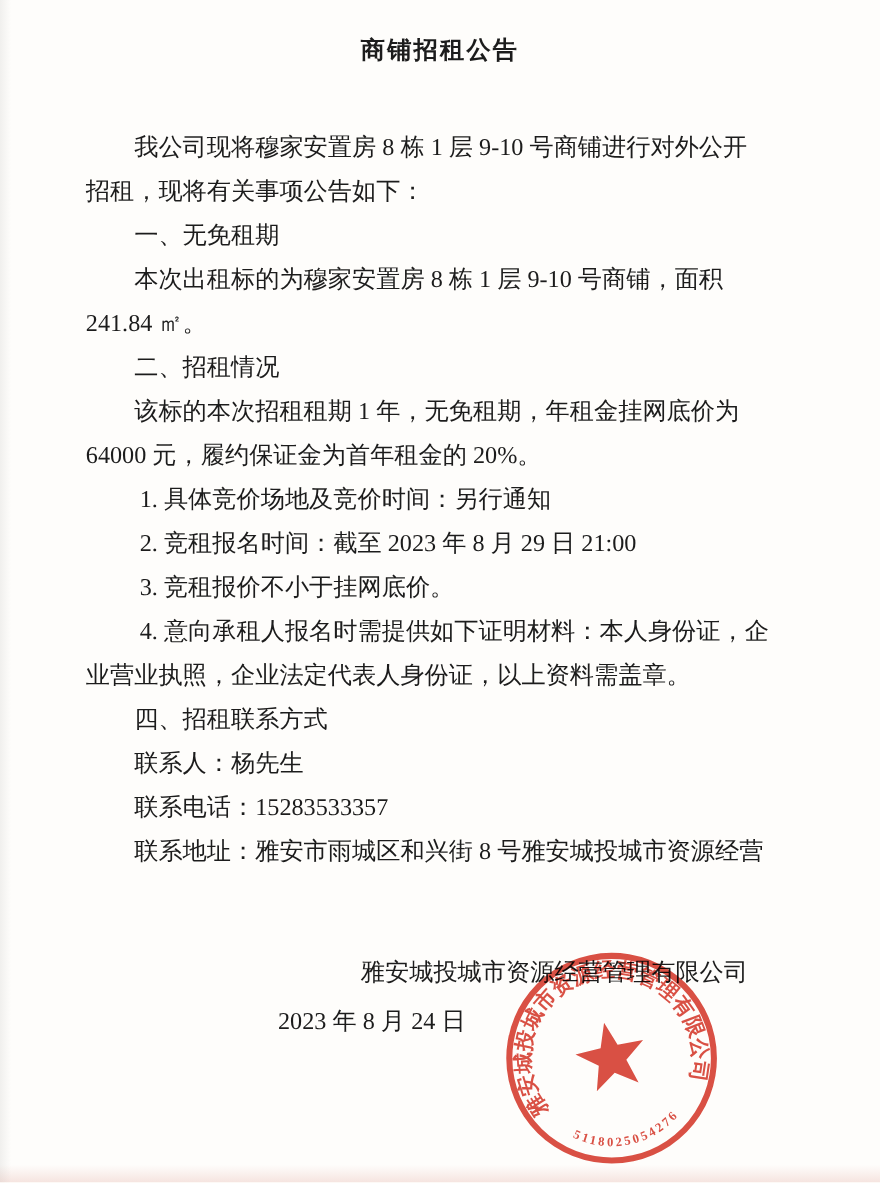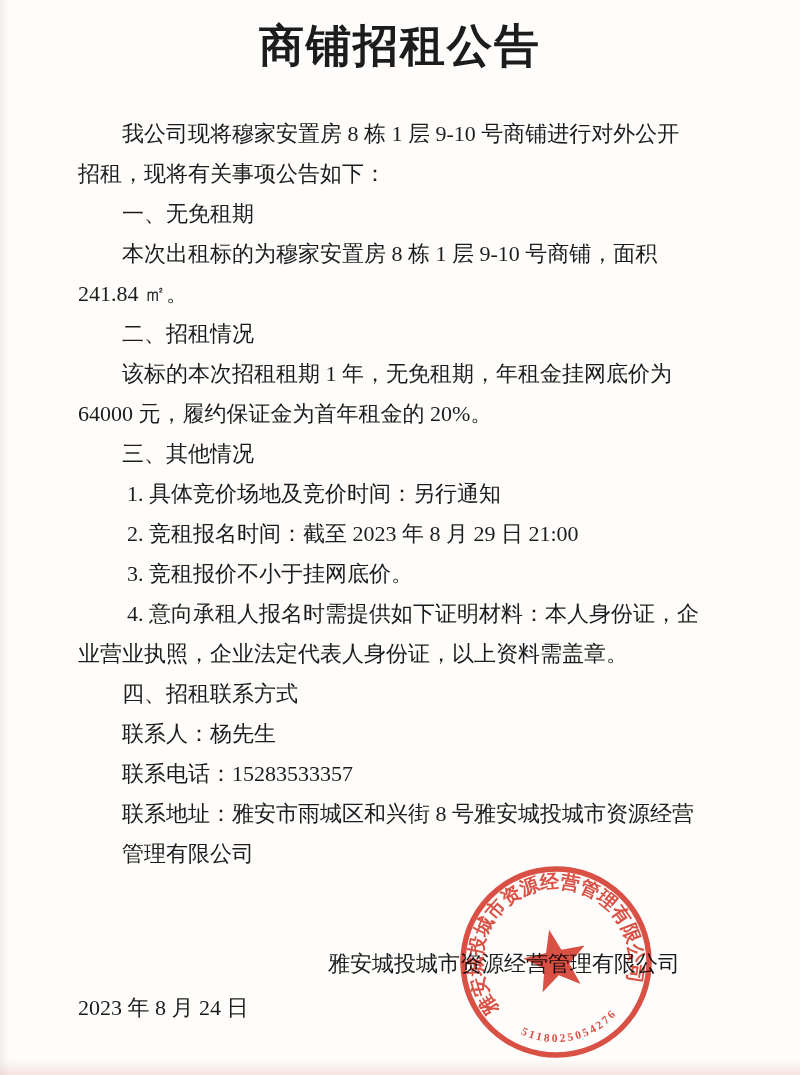--- a/index.html
+++ b/index.html
@@ -20,37 +20,37 @@
     background:linear-gradient(to right, rgba(120,120,120,0.10), rgba(120,120,120,0));
     pointer-events:none;
   }
   .edge-bottom{
     position:absolute;left:0;bottom:0;width:100%;height:16px;
     background:linear-gradient(to top, rgba(225,170,160,0.30), rgba(225,170,160,0));
     pointer-events:none;
   }
   .title{
     margin:22px 0 0 0;
-    font-size:45px;line-height:48px;font-weight:bold;
+    font-size:22px;line-height:48px;font-weight:bold;
     text-align:center;letter-spacing:2px;
   }
   .doc-body{
     margin:44px 40px 0 78px;
     font-size:22px;line-height:40px;
   }
   .ln{margin:0;white-space:nowrap;}
   .indent{text-indent:44px;}
   .item{text-indent:49px;}
   .contact{margin-left:44px;}
   .sig-block{
     margin-top:68px;
     font-size:22px;line-height:44px;
   }
   .sig{margin:0;text-align:right;padding-right:80px;}
-  .sig-date{margin:0;text-align:left;padding-right:162px;}
+  .sig-date{margin:0;text-align:center;padding-right:162px;}
   .seal{
     position:absolute;left:456px;top:862px;
     width:200px;height:200px;
     transform:rotate(-12deg);
     mix-blend-mode:multiply;
     opacity:0.88;
     pointer-events:none;
   }
   .seal text{
     font-family:"Liberation Serif","DejaVu Serif",serif;
@@ -67,31 +67,29 @@
 
   <div class="doc-body">
     <p class="ln indent">我公司现将穆家安置房 8 栋 1 层 9-10 号商铺进行对外公开</p>
     <p class="ln">招租，现将有关事项公告如下：</p>
     <p class="ln indent">一、无免租期</p>
     <p class="ln indent">本次出租标的为穆家安置房 8 栋 1 层 9-10 号商铺，面积</p>
     <p class="ln">241.84 ㎡。</p>
     <p class="ln indent">二、招租情况</p>
     <p class="ln indent">该标的本次招租租期 1 年，无免租期，年租金挂网底价为</p>
     <p class="ln">64000 元，履约保证金为首年租金的 20%。</p>
-    <p class="ln indent">三、其他情况</p>
     <p class="ln item">1. 具体竞价场地及竞价时间：另行通知</p>
     <p class="ln item">2. 竞租报名时间：截至 2023 年 8 月 29 日 21:00</p>
     <p class="ln item">3. 竞租报价不小于挂网底价。</p>
     <p class="ln item">4. 意向承租人报名时需提供如下证明材料：本人身份证，企</p>
     <p class="ln">业营业执照，企业法定代表人身份证，以上资料需盖章。</p>
     <p class="ln indent">四、招租联系方式</p>
     <p class="ln contact">联系人：杨先生</p>
     <p class="ln contact">联系电话：15283533357</p>
     <p class="ln contact">联系地址：雅安市雨城区和兴街 8 号雅安城投城市资源经营</p>
-    <p class="ln contact">管理有限公司</p>
 
     <div class="sig-block">
       <p class="sig">雅安城投城市资源经营管理有限公司</p>
       <p class="sig-date">2023 年 8 月 24 日</p>
     </div>
   </div>
 
   <div class="seal">
     <svg viewBox="0 0 200 200" width="200" height="200" xmlns="http://www.w3.org/2000/svg">
       <defs>

